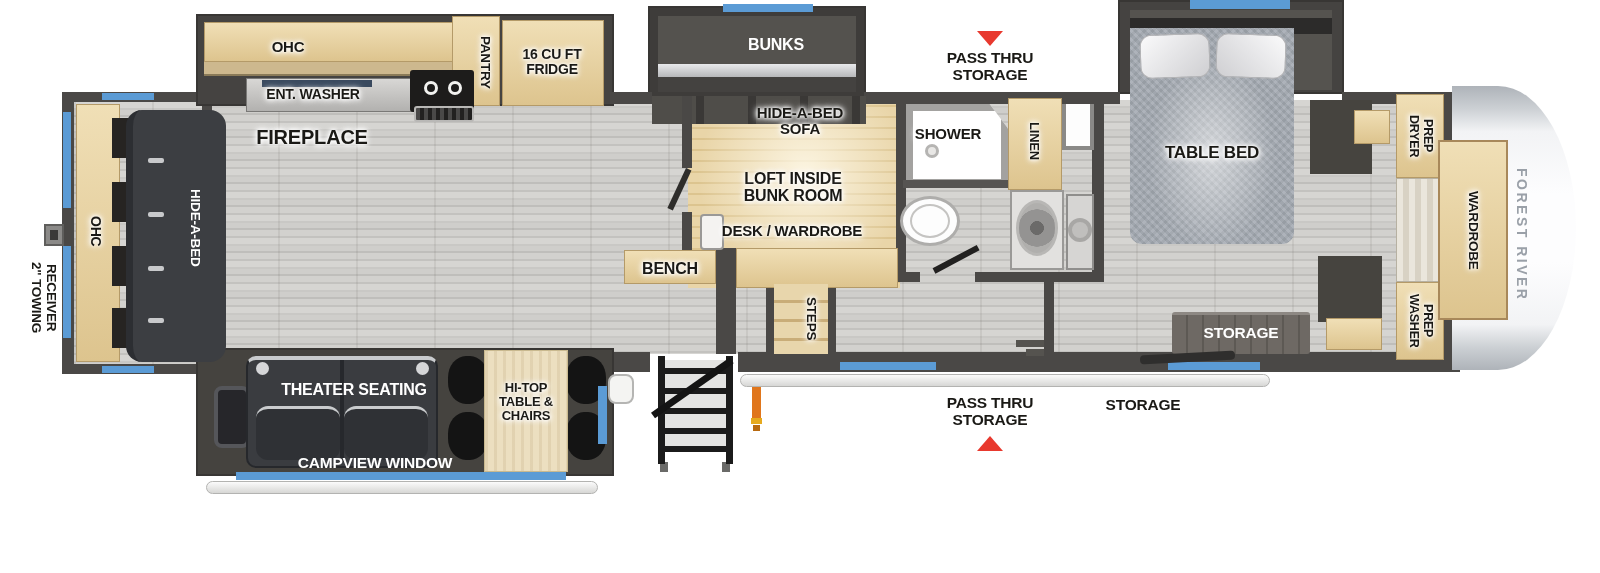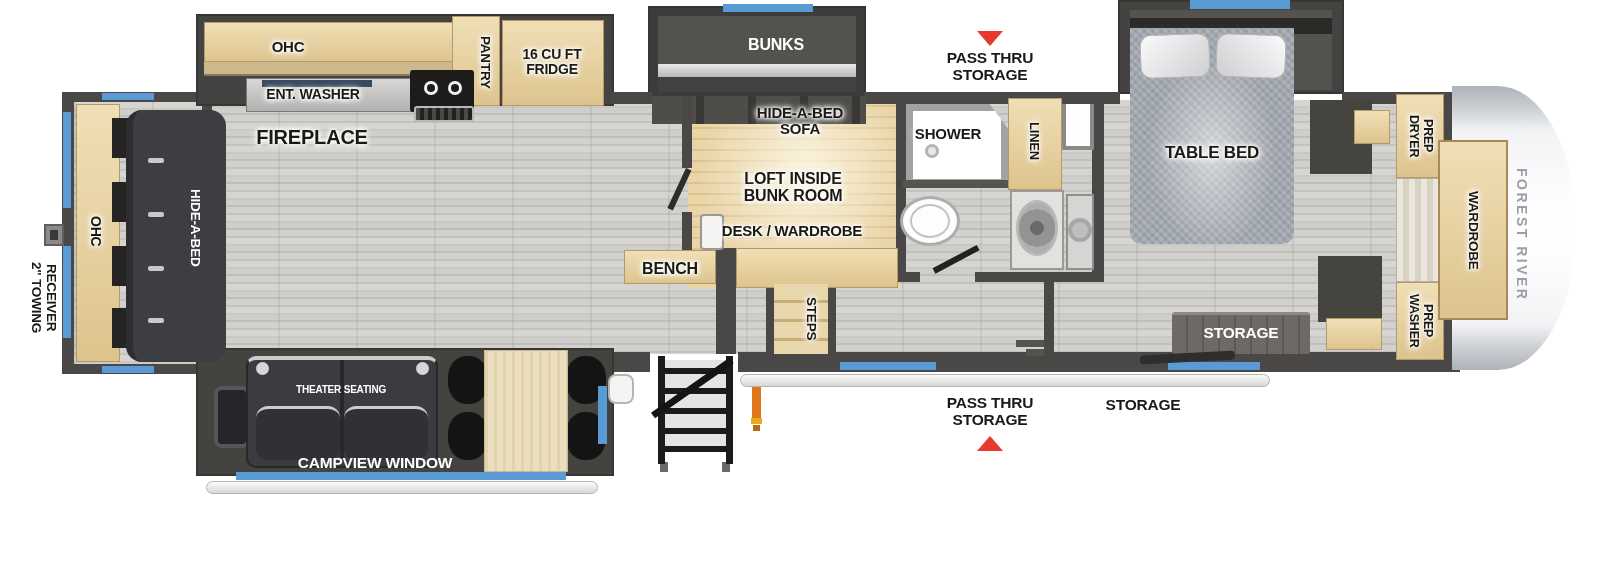--- a/index.html
+++ b/index.html
@@ -200,17 +200,20 @@
   <div class="lbl" style="left:930px;top:394px;width:120px;height:36px;font-size:15.5px">PASS THRU
 STORAGE</div>
   <div class="lbl" style="left:1142px;top:142px;width:140px;height:22px;font-size:17px">TABLE BED</div>
   <div class="lbl v" style="left:1402px;top:96px;width:36px;height:80px;font-size:12.5px">DRYER
 PREP</div>
   <div class="lbl v" style="left:1402px;top:282px;width:36px;height:78px;font-size:12.5px">WASHER
 PREP</div>
   <div class="lbl v" style="left:1460px;top:160px;width:26px;height:140px;font-size:13.5px">WARDROBE</div>
   <div class="lbl w" style="left:1181px;top:323px;width:120px;height:20px;font-size:15.5px">STORAGE</div>
   <div class="lbl v" style="left:1506px;top:138px;width:30px;height:194px;font-size:14px;color:#9aa0a8;text-shadow:none;letter-spacing:2.5px;z-index:6">FOREST RIVER</div>
-  <div class="lbl w" style="left:261px;top:380px;width:160px;height:20px;font-size:10px">THEATER SEATING</div>
+  <div class="lbl w" style="left:274px;top:380px;width:160px;height:20px;font-size:16px">THEATER SEATING</div>
+  <div class="lbl" style="left:486px;top:378px;width:80px;height:48px;font-size:13px">HI-TOP
+TABLE &amp;
+CHAIRS</div>
   <div class="lbl w" style="left:295px;top:452px;width:160px;height:22px;font-size:15.5px">CAMPVIEW WINDOW</div>
   <div class="lbl" style="left:1093px;top:396px;width:100px;height:18px;font-size:15.5px">STORAGE</div>
 
 </div>
 
 </body></html>

